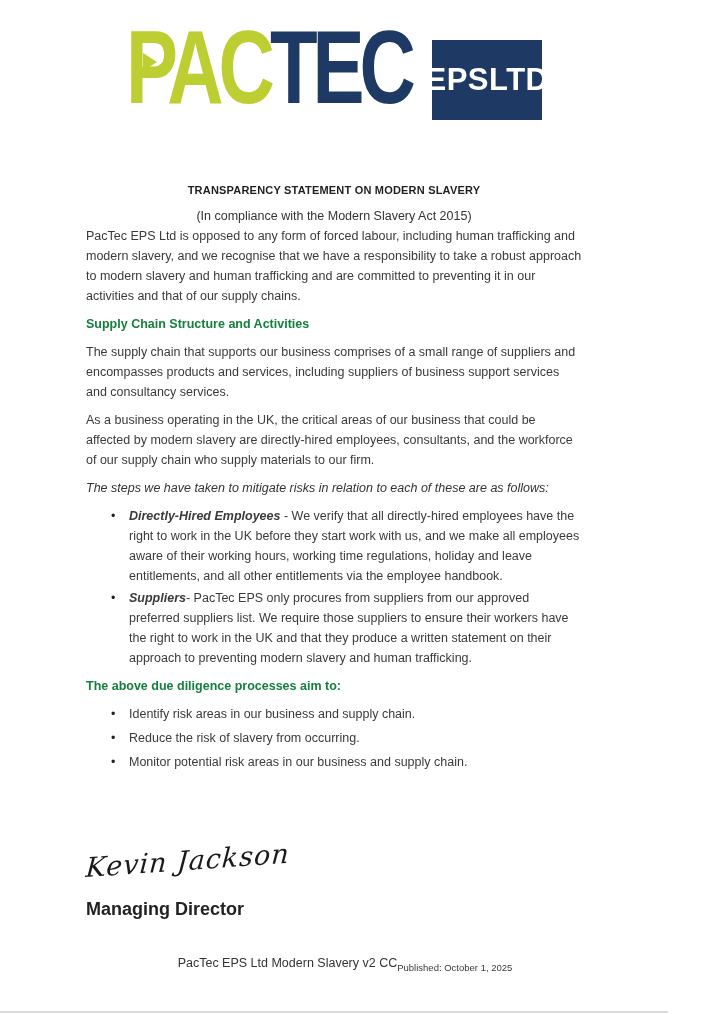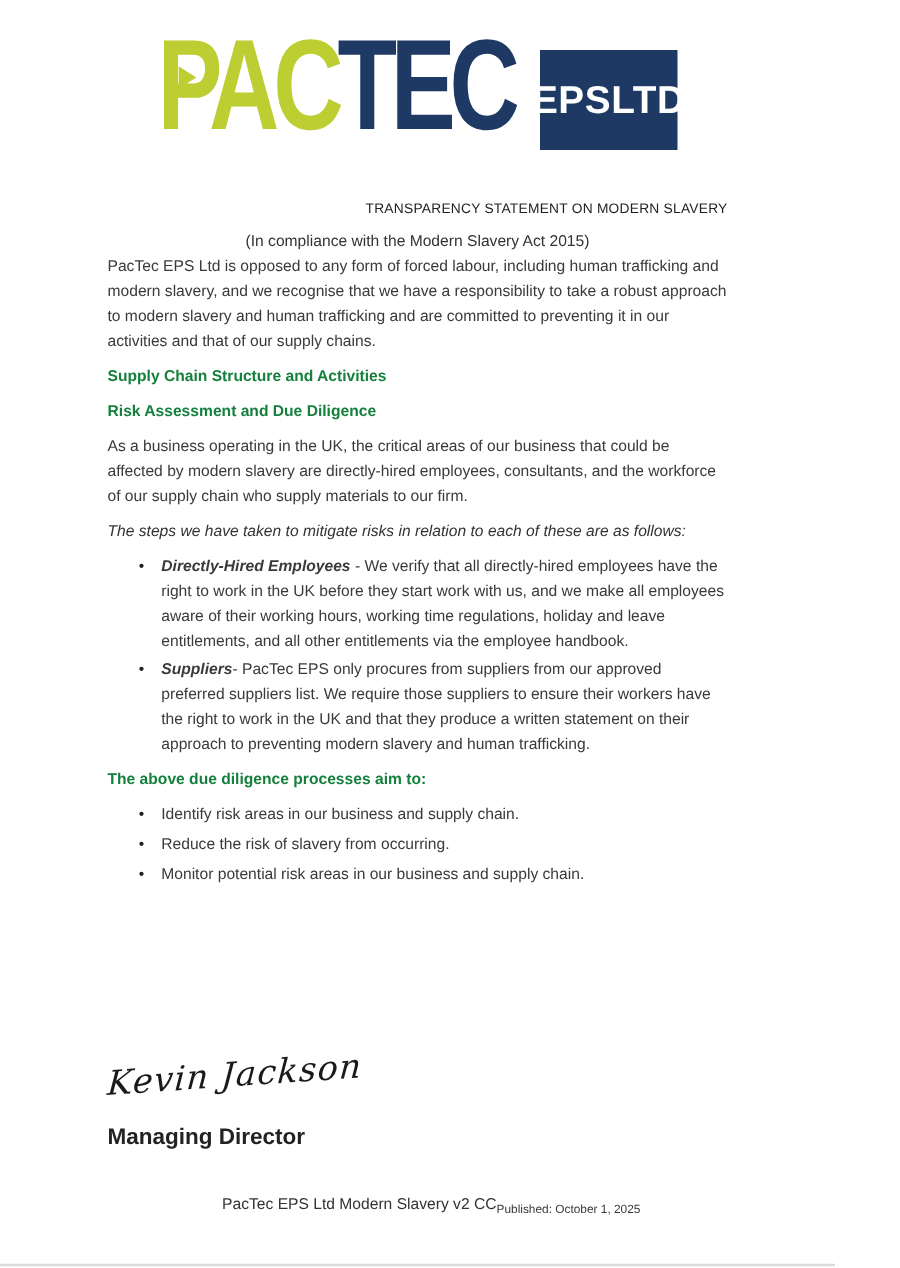--- a/index.html
+++ b/index.html
@@ -45,23 +45,23 @@
     color: #ffffff;
     display: flex; flex-direction: row;
     align-items: center; justify-content: center;
     font-weight: 800; font-size: 31px; line-height: 0.95;
     letter-spacing: 0.5px;
     flex: none;
   }
 
   
   .doc-title {
-    margin-top: 41px;
-    text-align: right;
-    font-size: 11px; font-weight: 400;
+    margin-top: 64px;
+    text-align: center;
+    font-size: 11px; font-weight: 700;
     color: #1f1f1f; letter-spacing: 0.2px;
   }
   .doc-subtitle {
     margin-top: 13px;
     text-align: center;
     font-size: 12.5px; color: #333333;
   }
 
   
   .body-copy { margin-top: 3px; font-size: 12.5px; line-height: 20px; }
@@ -125,22 +125,22 @@
 
   <div class="content">
 
     <div class="doc-title">TRANSPARENCY STATEMENT ON MODERN SLAVERY</div>
     <div class="doc-subtitle">(In compliance with the Modern Slavery Act 2015)</div>
 
     <div class="body-copy">
       <p>PacTec EPS Ltd is opposed to any form of forced labour, including human trafficking and modern slavery, and we recognise that we have a responsibility to take a robust approach to modern slavery and human trafficking and are committed to preventing it in our activities and that of our supply chains.</p>
 
       <p class="section-heading">Supply Chain Structure and Activities</p>
+      <p>The supply chain that supports our business comprises of a small range of suppliers and encompasses products and services, including suppliers of business support services and consultancy services.</p>
 
-      <p class="section-heading">Risk Assessment and Due Diligence</p>
       <p>As a business operating in the UK, the critical areas of our business that could be affected by modern slavery are directly-hired employees, consultants, and the workforce of our supply chain who supply materials to our firm.</p>
 
       <p class="italic-line">The steps we have taken to mitigate risks in relation to each of these are as follows:</p>
 
       <div class="bullet-list">
         <div class="bullet-item">
           <span class="bullet-marker">•</span>
           <span class="bullet-body"><span class="bullet-lead">Directly-Hired Employees</span><span> - We verify that all directly-hired employees have the right to work in the UK before they start work with us, and we make all employees aware of their working hours, working time regulations, holiday and leave entitlements, and all other entitlements via the employee handbook.</span></span>
         </div>
         <div class="bullet-item">

